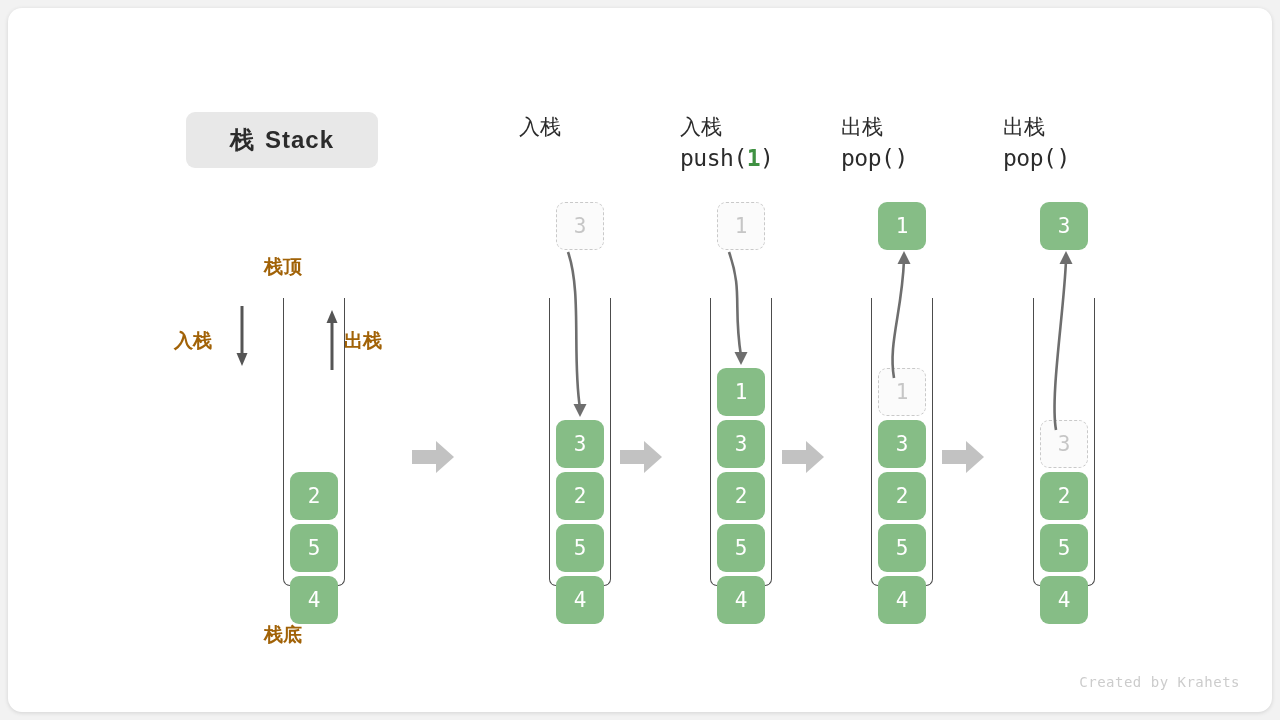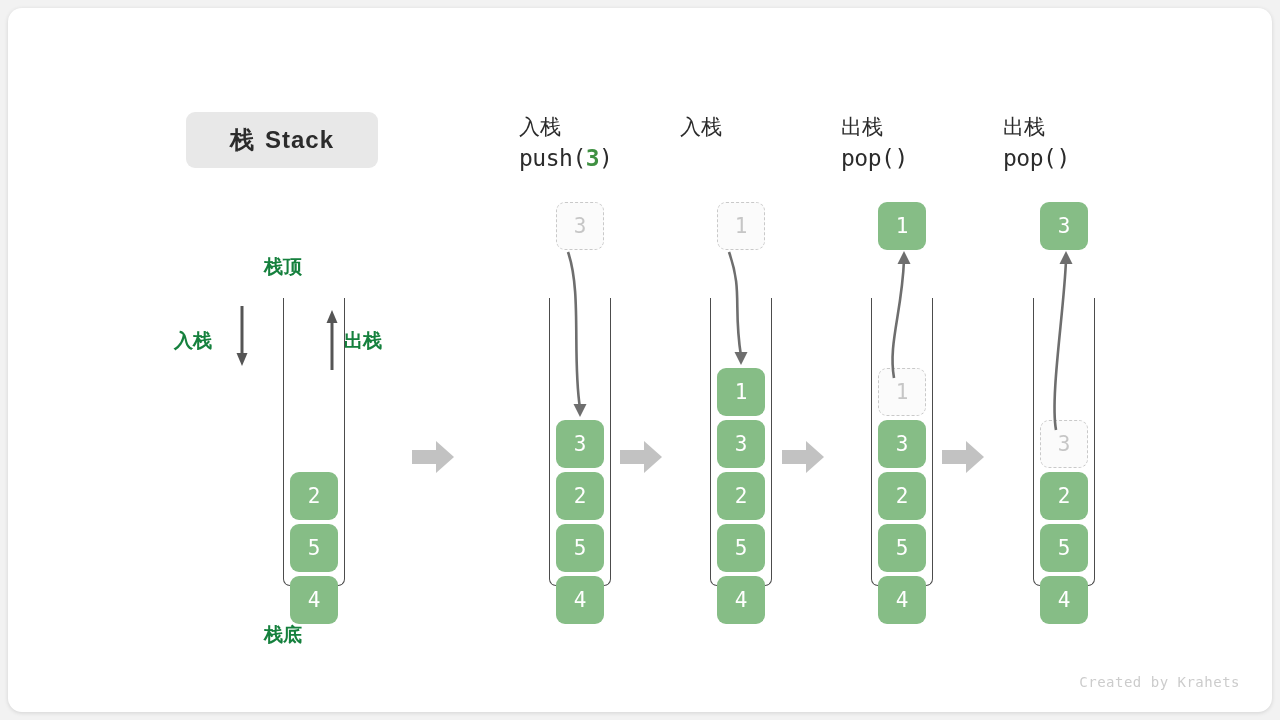--- a/index.html
+++ b/index.html
@@ -18,21 +18,21 @@
   
   #title-badge{
     position:absolute;left:178px;top:104px;width:192px;height:56px;
     background:#e8e8e8;border-radius:9px;
     display:flex;align-items:center;justify-content:center;
     font-size:24px;font-weight:bold;color:#2b2b2b;letter-spacing:1px;
   }
   #title-badge .mono{font-family:Liberation Sans, sans-serif;font-weight:bold;}
   
   .cn-label{
-    position:absolute;font-size:19px;font-weight:bold;color:#15803d;
+    position:absolute;font-size:19px;font-weight:bold;color:#a16207;
     white-space:nowrap;
   }
   .op-head{
     position:absolute;width:160px;text-align:left;color:#2b2b2b;
   }
   .op-head .cn{font-size:21px;font-weight:normal;display:block;line-height:30px;}
   .op-head .code{
     font-family:"DejaVu Sans Mono","Liberation Mono",monospace;
     font-size:23px;display:block;line-height:32px;letter-spacing:-0.5px;
   }
@@ -98,36 +98,36 @@
 
     <div id="columns">
         <div class="stack" style="left: 275px; top: 290px; height: 288px;">
           <div class="wall"></div>
         </div>
         <div class="cell full" style="left: 282px; top: 464px;">2</div>
         <div class="cell full" style="left: 282px; top: 516px;">5</div>
         <div class="cell full" style="left: 282px; top: 568px;">4</div>
         <div class="op-head" style="left: 511px; top: 104px;">
           <span class="cn">入栈</span>
-          <span class="code">push(<span class="arg">3</span>)</span>
         </div>
         <div class="cell ghost" style="left: 548px; top: 194px;">3</div>
         <div class="stack" style="left: 541px; top: 290px; height: 288px;">
           <div class="wall"></div>
         </div>
         <div class="cell full" style="left: 548px; top: 412px;">3</div>
         <div class="cell full" style="left: 548px; top: 464px;">2</div>
         <div class="cell full" style="left: 548px; top: 516px;">5</div>
         <div class="cell full" style="left: 548px; top: 568px;">4</div>
         <svg style="position:absolute;left:0;top:0;" width="1264" height="704">
           <path d="M560 244 C 574 284, 564 350, 572 400" fill="none" stroke="#6e6e6e" stroke-width="2.6"></path>
           <path d="M572 409 L565.5 396 L578.5 396 Z" fill="#6e6e6e"></path>
         </svg>
         <div class="op-head" style="left: 672px; top: 104px;">
           <span class="cn">入栈</span>
+          <span class="code">push(<span class="arg">1</span>)</span>
         </div>
         <div class="cell ghost" style="left: 709px; top: 194px;">1</div>
         <div class="stack" style="left: 702px; top: 290px; height: 288px;">
           <div class="wall"></div>
         </div>
         <div class="cell full" style="left: 709px; top: 360px;">1</div>
         <div class="cell full" style="left: 709px; top: 412px;">3</div>
         <div class="cell full" style="left: 709px; top: 464px;">2</div>
         <div class="cell full" style="left: 709px; top: 516px;">5</div>
         <div class="cell full" style="left: 709px; top: 568px;">4</div>

